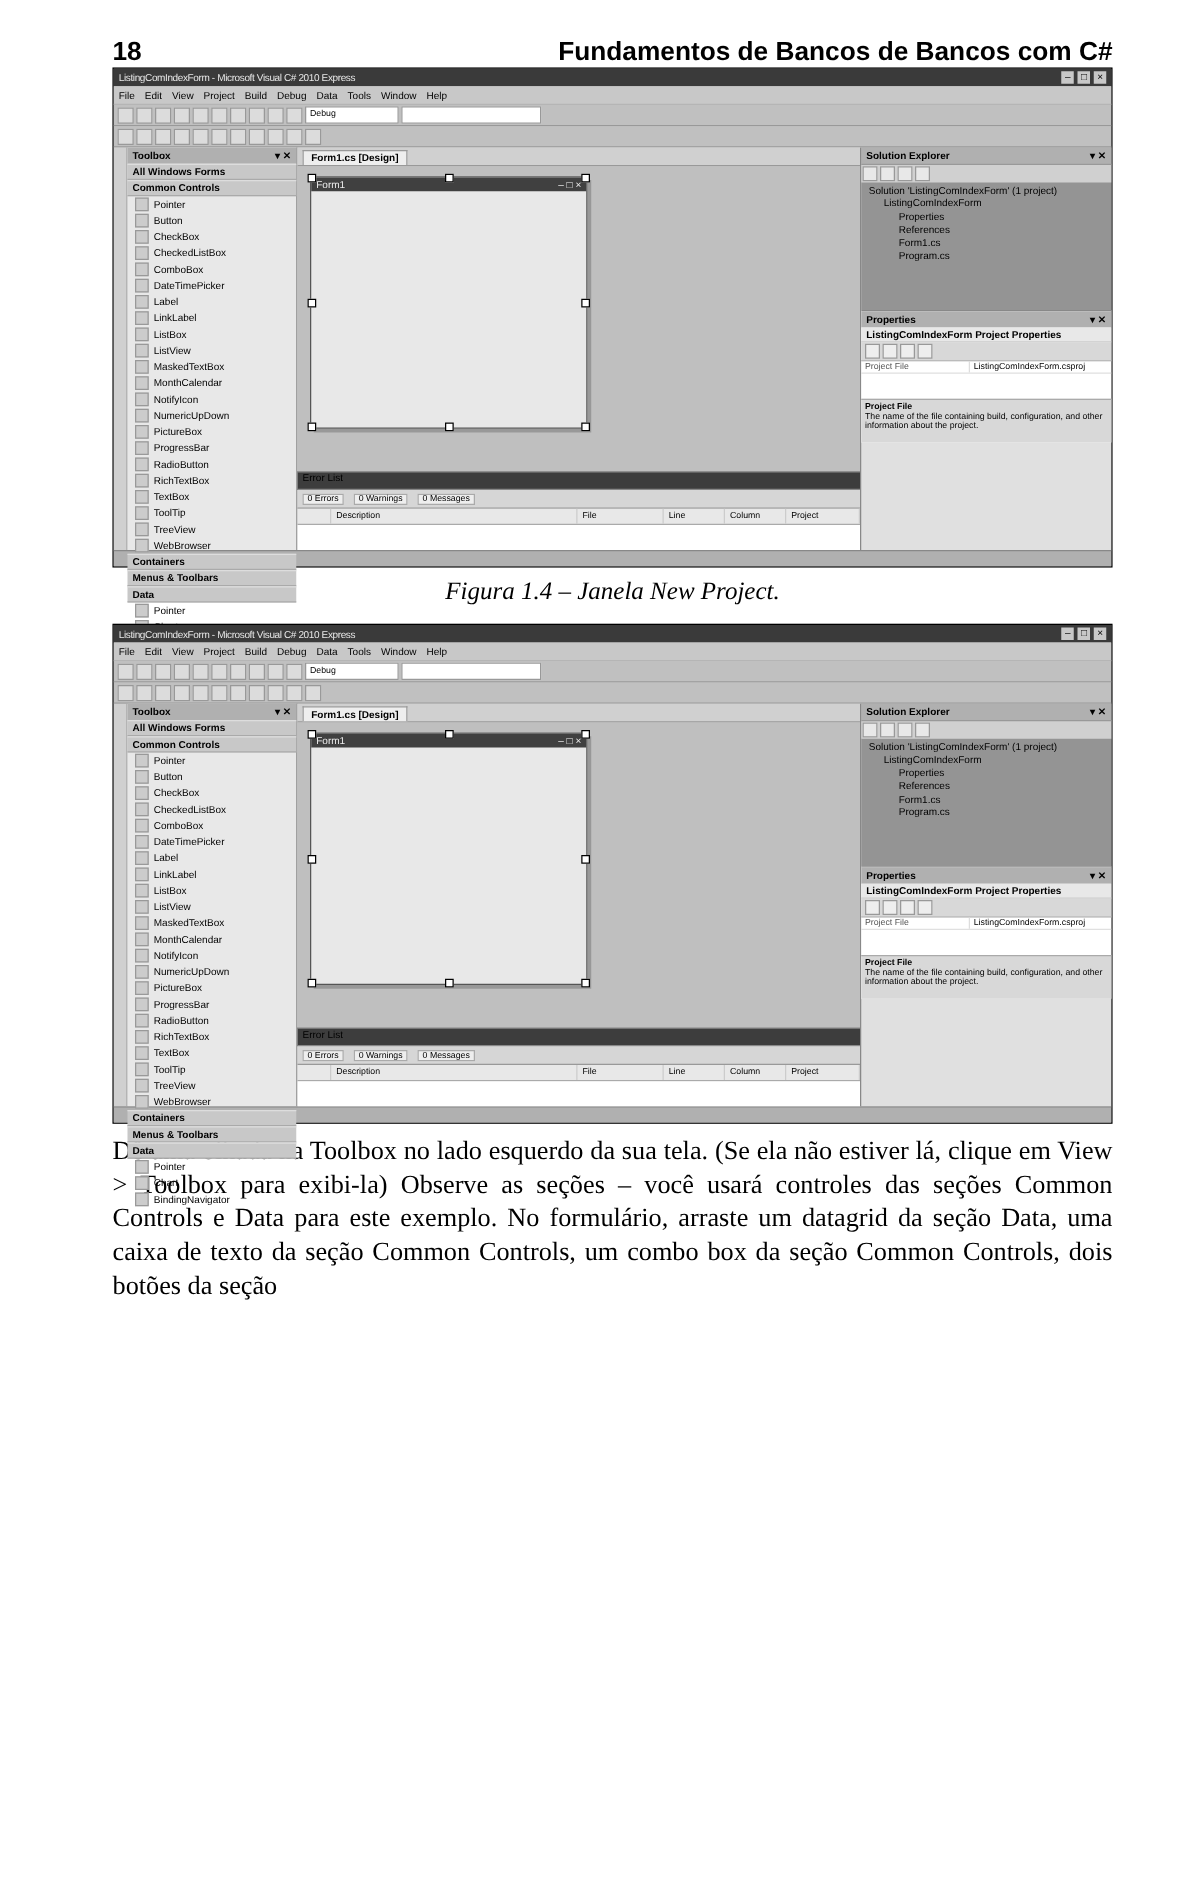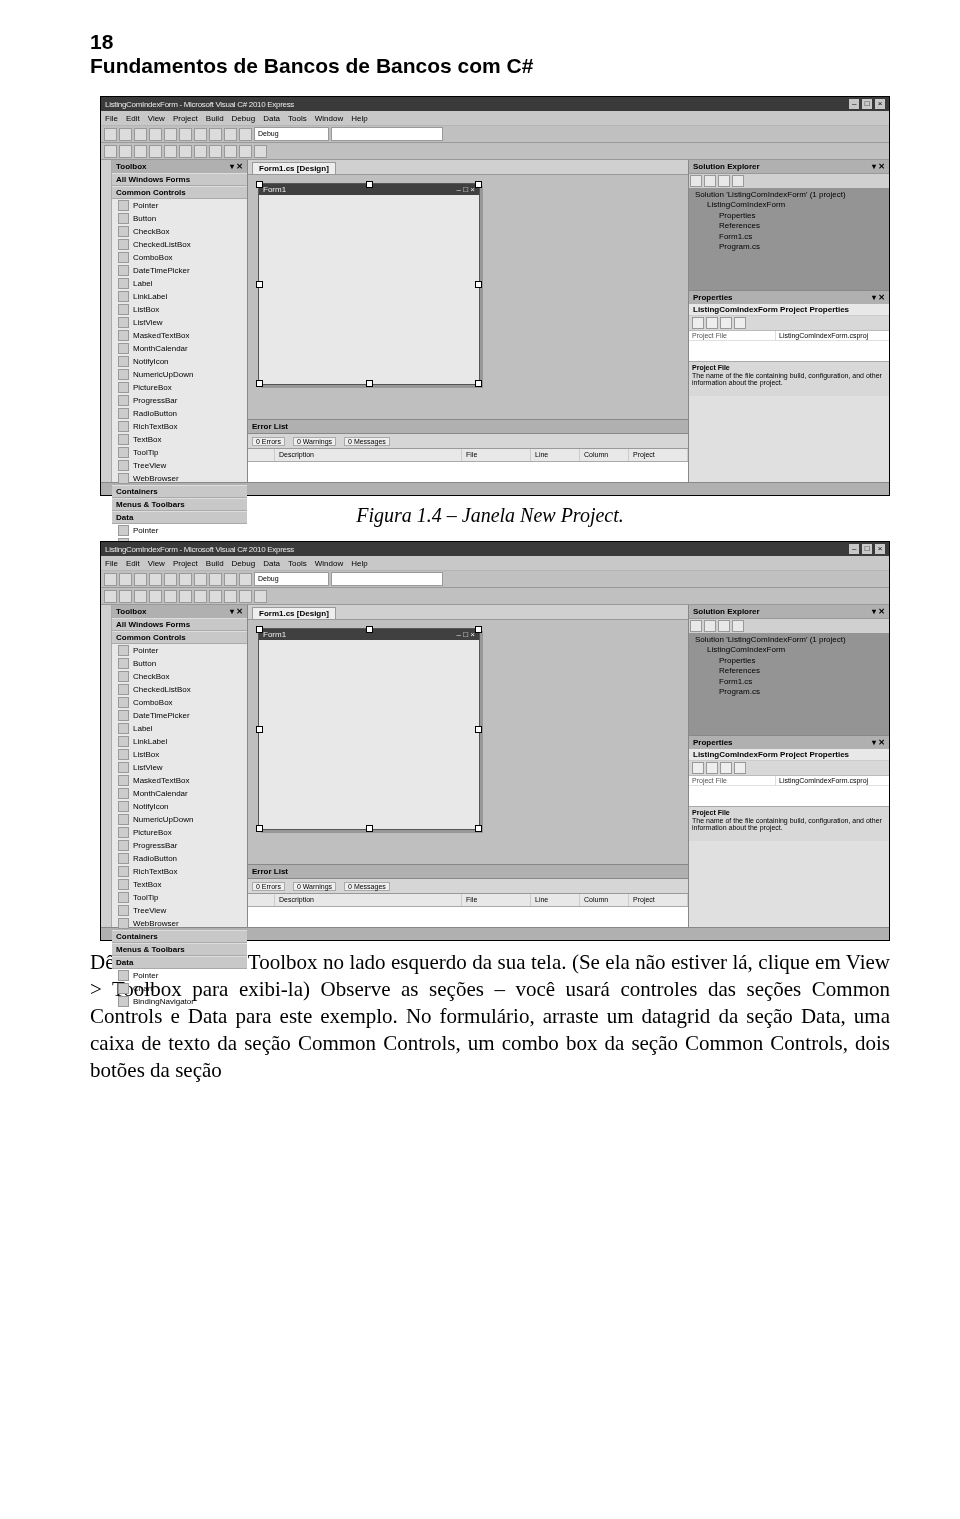--- a/index.html
+++ b/index.html
@@ -10,22 +10,20 @@
     color: #000;
     width: 960px;
   }
   .page {
     padding: 30px 70px 10px 90px;
   }
   .header-row {
     display: flex;
     justify-content: space-between;
     align-items: baseline;
-    margin-bottom: 18px;
-    flex-direction: column;
   }
   .page-number {
     font-family: Arial, Helvetica, sans-serif;
     font-weight: 700;
     font-size: 21px;
   }
   .chapter-title {
     font-family: Arial, Helvetica, sans-serif;
     font-weight: 700;
     font-size: 21px;
@@ -47,21 +45,20 @@
   }
 
   
   .ide {
     border: 1px solid #000;
     background: #c8c8c8;
     font-family: Arial, Helvetica, sans-serif;
     font-size: 9px;
     color: #000;
     filter: grayscale(100%);
-    margin-left: 10px;
   }
   .ide .titlebar {
     background: #3a3a3a;
     color: #e8e8e8;
     height: 14px;
     display: flex;
     align-items: center;
     justify-content: space-between;
     padding: 0 4px;
     font-size: 8px;
@@ -211,27 +208,27 @@
     font-size:8px;padding:1px 4px;
     display:flex;justify-content:space-between;
   }
   .ide .formwin .handles {
     position:absolute;inset:0;pointer-events:none;
   }
   .ide .formwin .handles span{
     position:absolute;width:5px;height:5px;background:#fff;border:1px solid #000;
   }
   .ide .errorbar {
-    background:#84cc16;
+    background:#b91c1c;
     height:13px;
     border-top:1px solid #888;
     border-bottom:1px solid #888;
-    font-size:8px;font-weight:700;
+    font-size:8px;font-weight:400;
     padding:0 4px;
-    display:flex;align-items:center;
+    display:flex;align-items:flex-start;
   }
   .ide .errortabs {
     background:#d6d6d6;
     height:14px;
     display:flex;align-items:center;
     font-size:7px;
     padding:0 4px;
     gap:8px;
     border-bottom:1px solid #999;
   }

